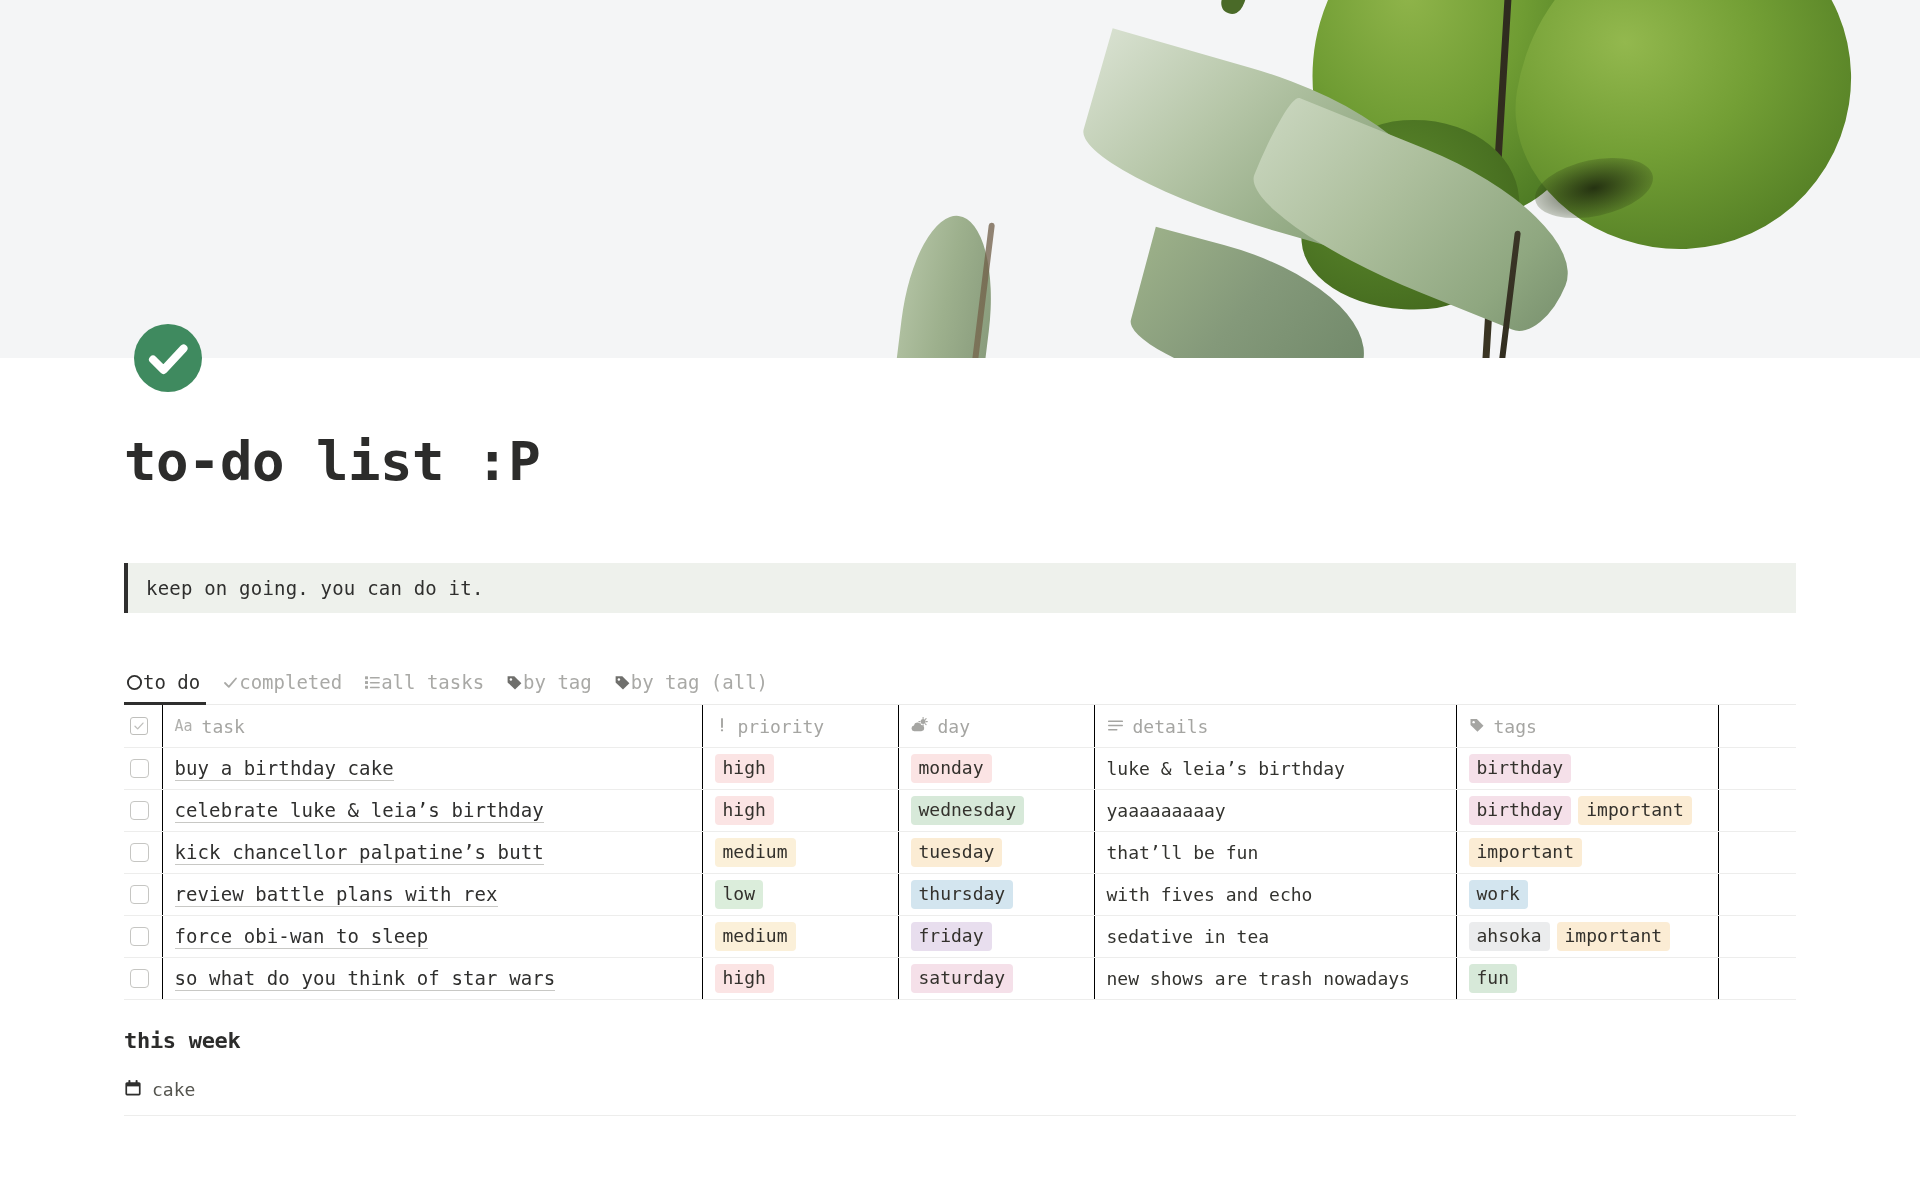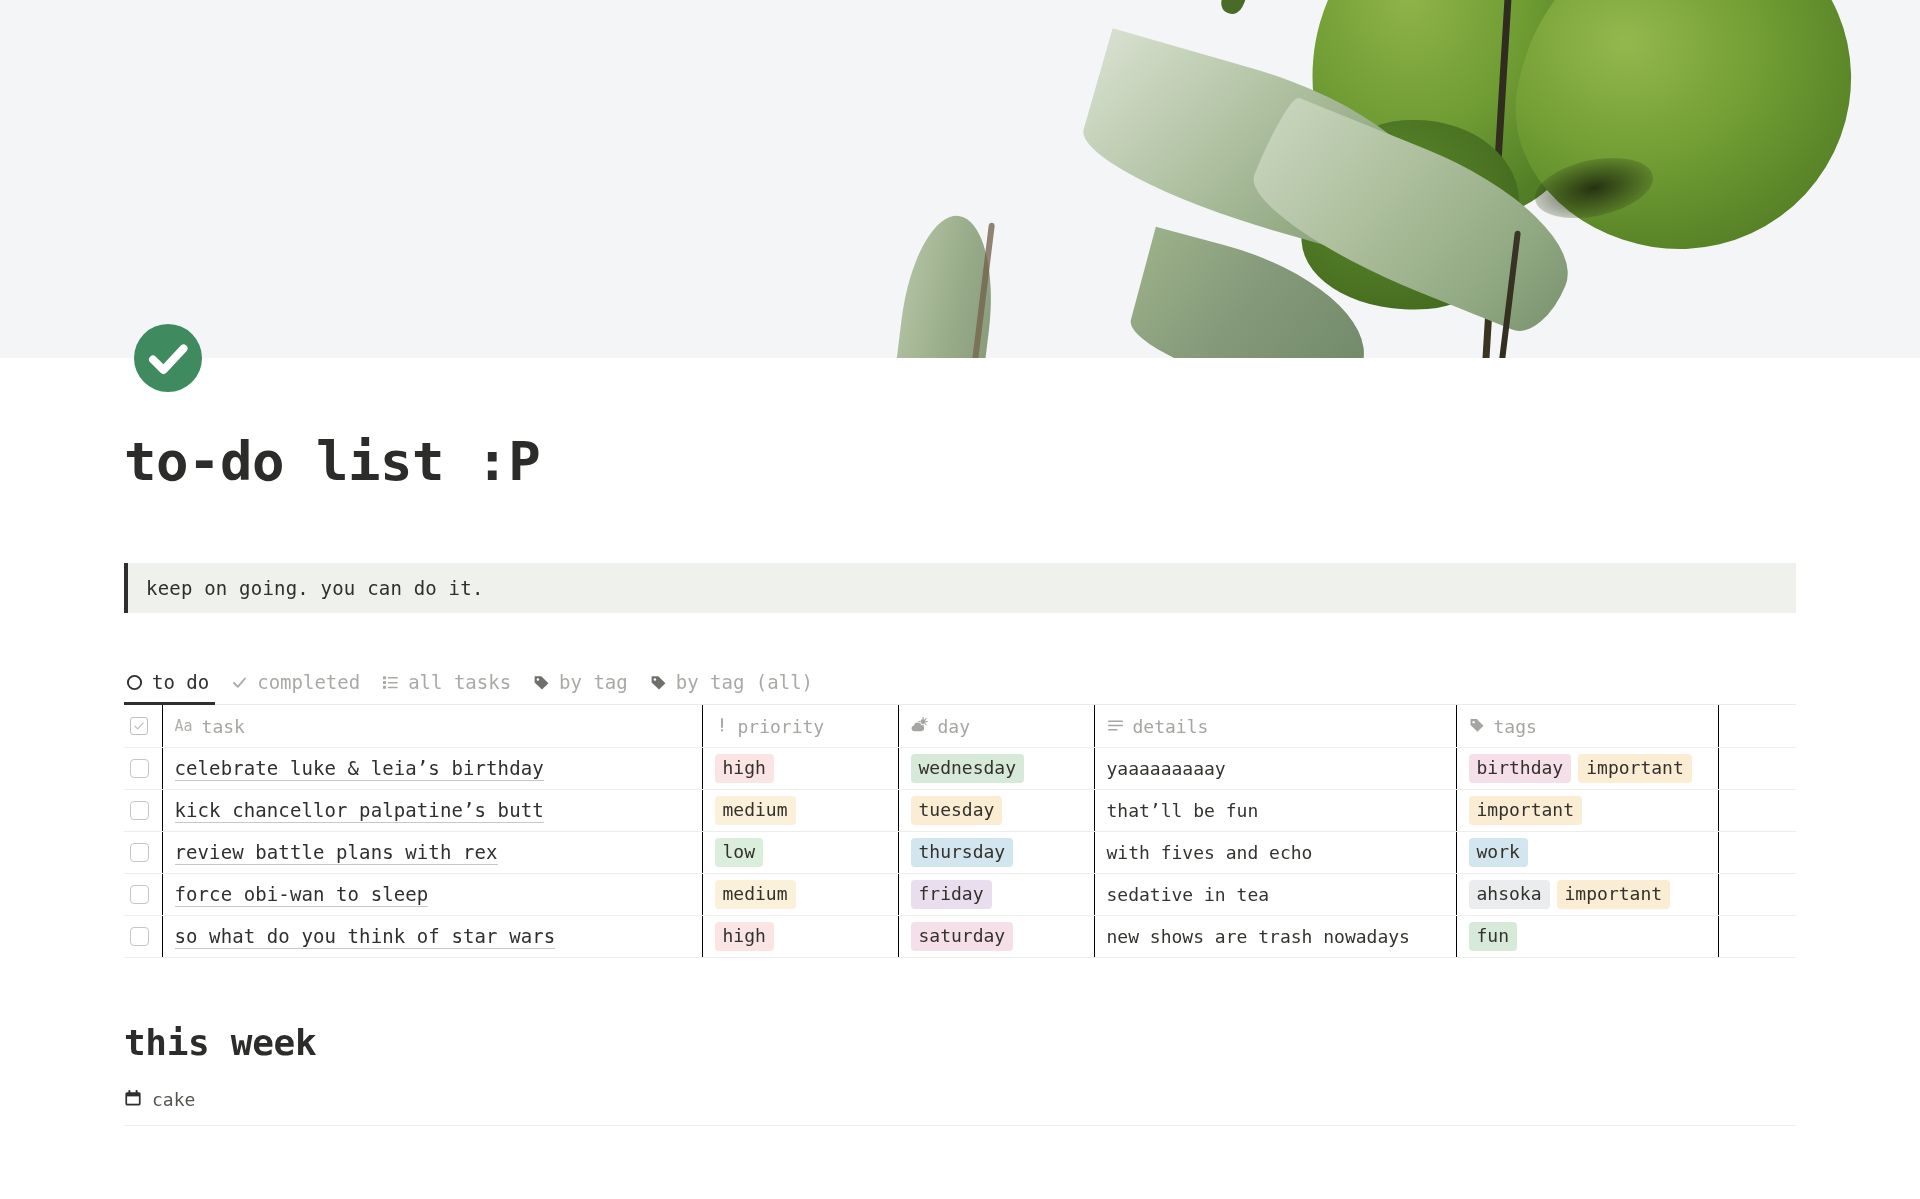--- a/index.html
+++ b/index.html
@@ -200,21 +200,20 @@
     margin-top: 54px;
     display: flex;
     align-items: flex-end;
     gap: 0px;
     border-bottom: 1px solid #ebebea;
     width: 1672px;
   }
   .tab {
     display: flex;
     align-items: center;
-    gap: 9px;
     padding: 4px 16px 11px 6px;
     font-size: 19px;
     color: #a9a9a6;
     cursor: pointer;
     position: relative;
     white-space: nowrap;
     justify-content: center;
   }
   .tab:first-child { padding-left: 2px; }
   .tab.active { color: #2f2f2e; }
@@ -296,22 +295,22 @@
     border-radius: 4px;
     font-size: 18px;
     line-height: 1.35;
     color: #33312c;
     margin-right: 7px;
     white-space: nowrap;
   }
 
   
   .section-title {
-    margin-top: 64px;
-    font-size: 36px;
+    margin-top: 28px;
+    font-size: 22px;
     font-weight: 700;
     color: #2c2c2b;
     letter-spacing: -0.3px;
   }
   .week-view {
     margin-top: 26px;
     display: flex;
     align-items: center;
     gap: 10px;
     font-size: 18px;
@@ -485,20 +484,31 @@
             </span>
           </th>
           <th></th>
         </tr>
       </thead>
       <tbody id="tbody">
           <tr>
             <td class="cell-check">
               <span class="row-checkbox"></span>
             </td>
+            <td><span class="task-link">buy a birthday cake</span></td>
+            <td><span class="pill" style="background: rgb(251, 228, 228);">high</span></td>
+            <td><span class="pill" style="background: rgb(251, 228, 228);">monday</span></td>
+            <td><span class="detail-text">luke &amp; leia’s birthday</span></td>
+            <td><span class="pill" style="background: rgb(245, 224, 233);">birthday</span></td>
+            <td></td>
+          </tr>
+          <tr>
+            <td class="cell-check">
+              <span class="row-checkbox"></span>
+            </td>
             <td><span class="task-link">celebrate luke &amp; leia’s birthday</span></td>
             <td><span class="pill" style="background: rgb(251, 228, 228);">high</span></td>
             <td><span class="pill" style="background: rgb(215, 233, 217);">wednesday</span></td>
             <td><span class="detail-text">yaaaaaaaaay</span></td>
             <td><span class="pill" style="background: rgb(245, 224, 233);">birthday</span><span class="pill" style="background: rgb(251, 236, 212);">important</span></td>
             <td></td>
           </tr>
           <tr>
             <td class="cell-check">
               <span class="row-checkbox"></span>

